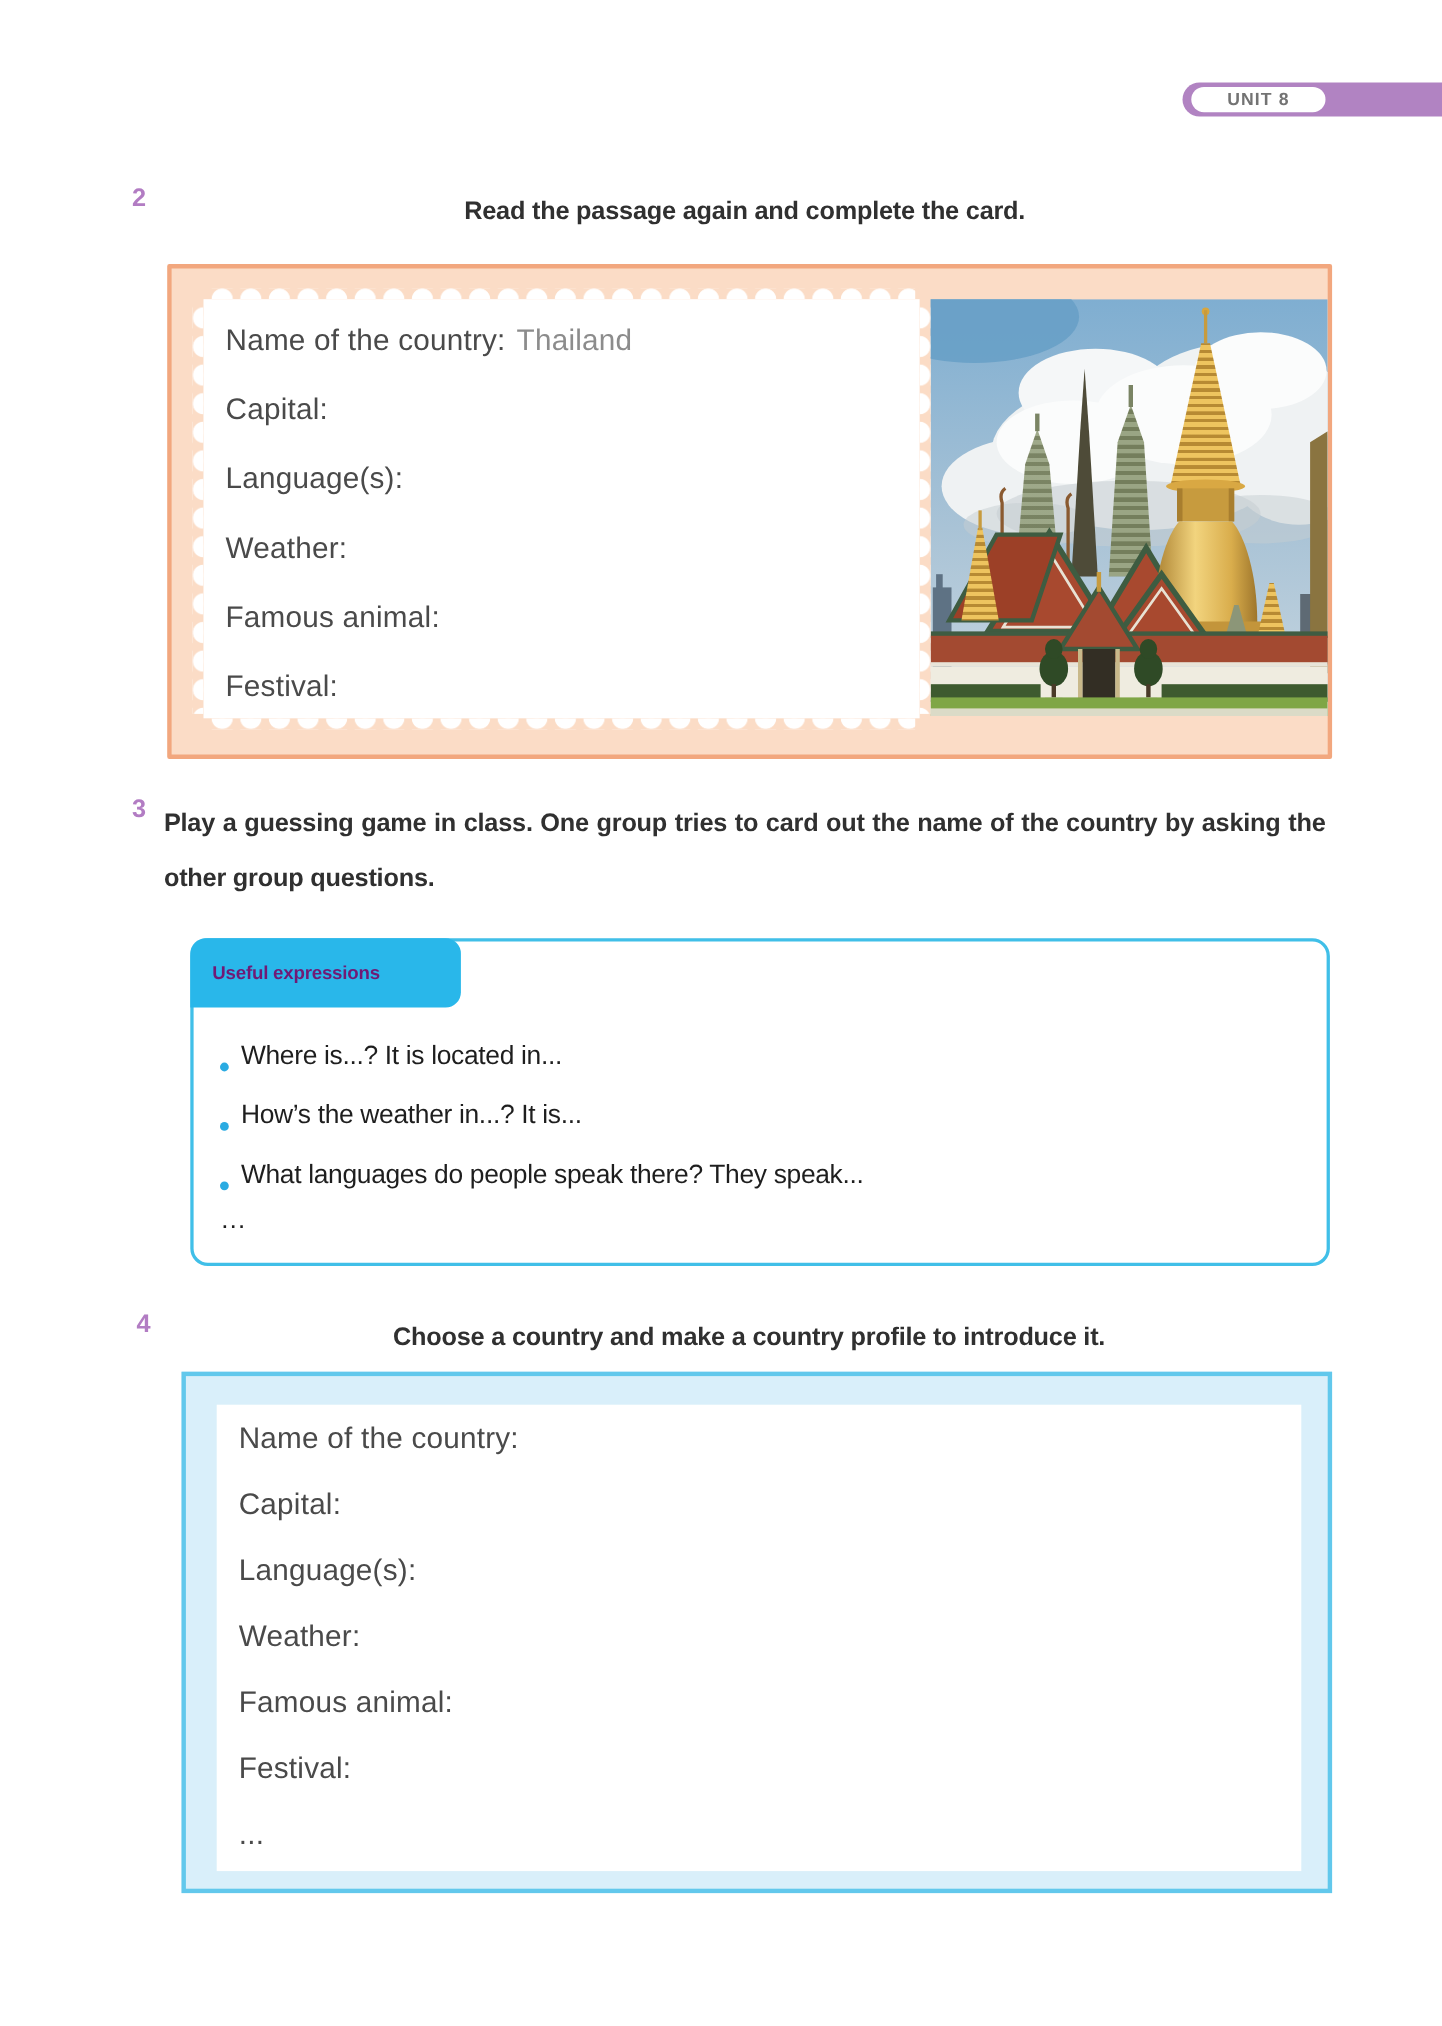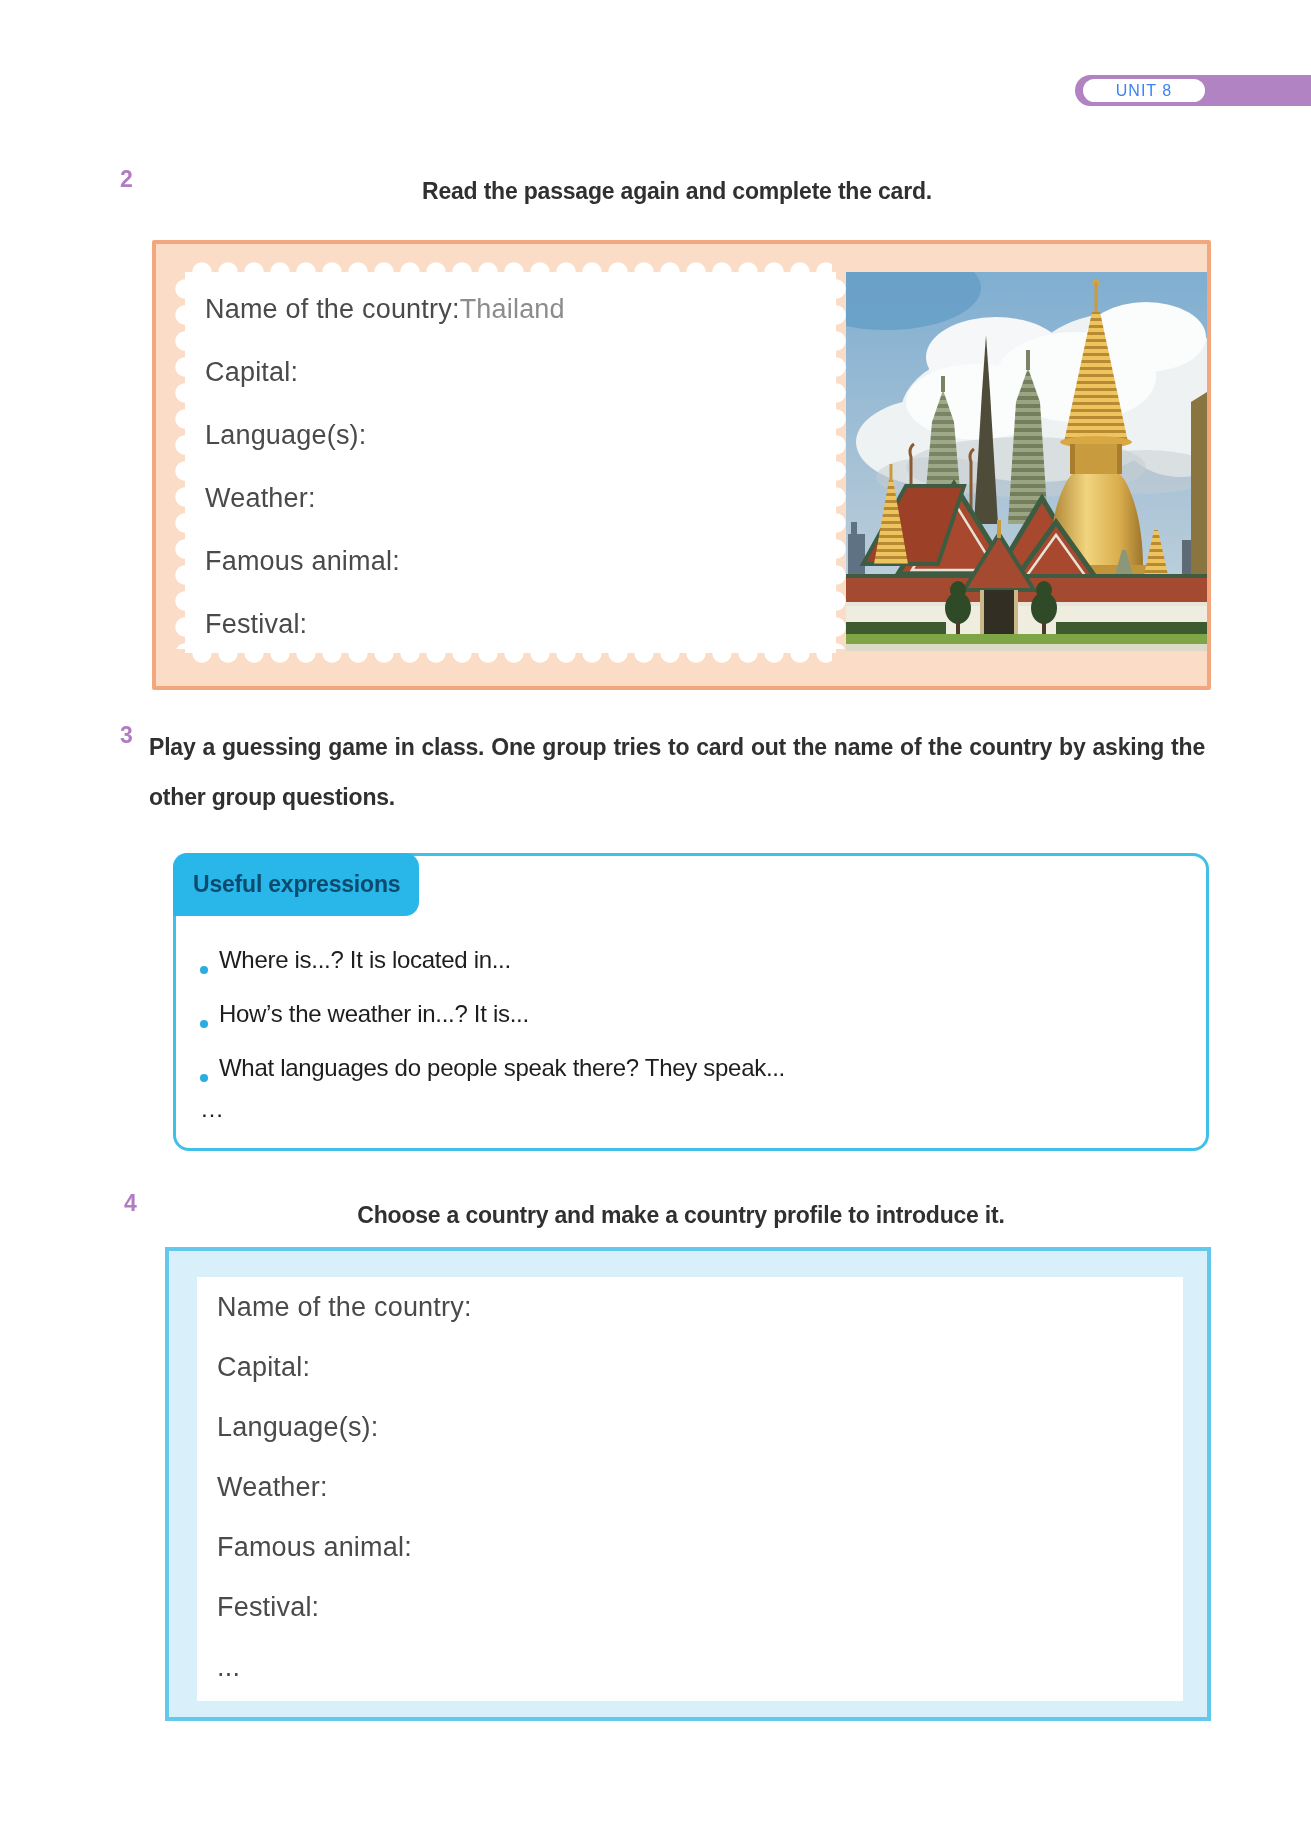--- a/index.html
+++ b/index.html
@@ -5,21 +5,21 @@
   html,body{margin:0;padding:0;background:#ffffff;}
   .page{
     position:relative;width:1311px;height:1842px;background:#ffffff;overflow:hidden;
     font-family:"Liberation Sans",sans-serif;
   }
   
   .unit-badge{position:absolute;top:75px;right:0;width:236px;height:31px;background:#B183C2;
     border-radius:16px 0 0 16px;}
   .unit-pill{position:absolute;left:8px;top:4px;width:122px;height:23px;background:#ffffff;
     border-radius:12px;display:flex;align-items:center;justify-content:center;}
-  .unit-pill span{color:#3b82f6;font-weight:normal;font-size:16px;letter-spacing:1px;}
+  .unit-pill span{color:#737373;font-weight:bold;font-size:16px;letter-spacing:1px;}
   
   .ex-head{position:absolute;color:#303030;font-size:23px;font-weight:bold;letter-spacing:-0.2px;}
   .ex-num{position:absolute;left:0;top:0;color:#B27CC3;}
   .ex-instr{margin-left:29px;line-height:50px;text-align:center;}
   .just{text-align:justify;}
   
   .orange-card{position:absolute;left:152px;top:240px;width:1051px;height:442px;
     border:4px solid #F2A77E;background:#FBDCC6;border-radius:2px;}
   .photo{position:absolute;top:28px;right:0;width:361px;height:379px;display:block;}
   .stamp{position:absolute;left:29px;top:28px;width:651px;height:381px;background:#ffffff;}
@@ -31,27 +31,27 @@
     background-image:radial-gradient(circle 10px at 13px 0px,#fff 93%,rgba(255,255,255,0) 100%);
     background-size:26px 10px;background-repeat:repeat-x;}
   .sc-l{top:4px;bottom:4px;left:-10px;width:10px;
     background-image:radial-gradient(circle 10px at 10px 13px,#fff 93%,rgba(255,255,255,0) 100%);
     background-size:10px 26px;background-repeat:repeat-y;}
   .sc-r{top:4px;bottom:4px;right:-10px;width:10px;
     background-image:radial-gradient(circle 10px at 0px 13px,#fff 93%,rgba(255,255,255,0) 100%);
     background-size:10px 26px;background-repeat:repeat-y;}
   .rows{position:absolute;left:20px;top:6px;right:19px;}
   .crow{height:63px;display:flex;align-items:center;font-size:27px;font-weight:300;color:#4A4A4A;letter-spacing:0.2px;}
-  .crow .val{color:#8C8C8C;}
+  .crow .val{color:#8C8C8C;margin-left:10px;}
   
   .expr-box{position:absolute;left:173px;top:853px;width:1030px;height:292px;
     border:3px solid #40BFE8;border-radius:16px;background:#ffffff;}
   .expr-tab{position:absolute;left:-3px;top:-3px;width:246px;height:63px;background:#29B7EA;
     border-radius:14px 14px 14px 0;display:flex;align-items:center;padding-left:20px;box-sizing:border-box;}
-  .expr-tab span{color:#0c4a6e;font-size:23px;font-weight:bold;letter-spacing:-0.2px;}
+  .expr-tab span{color:#701a75;font-size:17px;font-weight:bold;letter-spacing:-0.2px;}
   .bullets{position:absolute;left:24px;top:64px;right:20px;}
   .bullet-row{height:54px;display:flex;align-items:flex-end;font-size:24px;color:#1E1E1E;letter-spacing:-0.3px;}
   .dot{width:8px;height:8px;border-radius:50%;background:#2AABE2;margin-right:11px;flex:0 0 auto;}
   .more-row{height:54px;display:flex;align-items:center;font-size:24px;color:#1E1E1E;}
   
   .blue-card{position:absolute;left:165px;top:1247px;width:1038px;height:466px;
     border:4px solid #62C8EC;background:#D9EFFA;}
   .blue-inner{position:absolute;left:28px;top:26px;right:24px;bottom:16px;background:#ffffff;}
   .blue-inner .rows{top:0;}
   .prow{height:60px;display:flex;align-items:center;font-size:27px;font-weight:300;color:#4A4A4A;letter-spacing:0.2px;}

